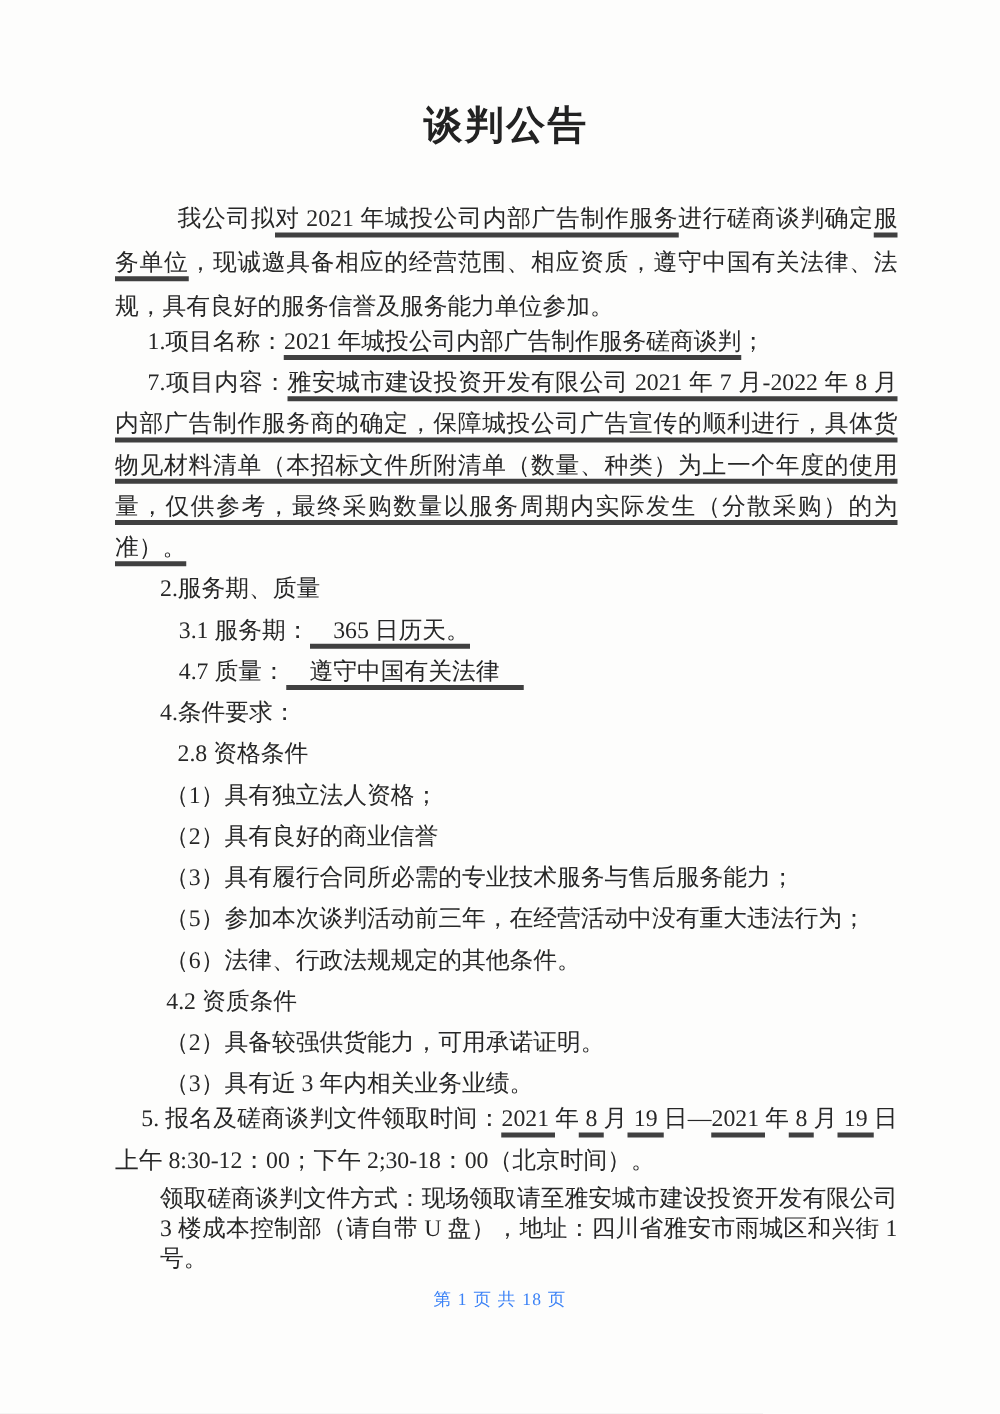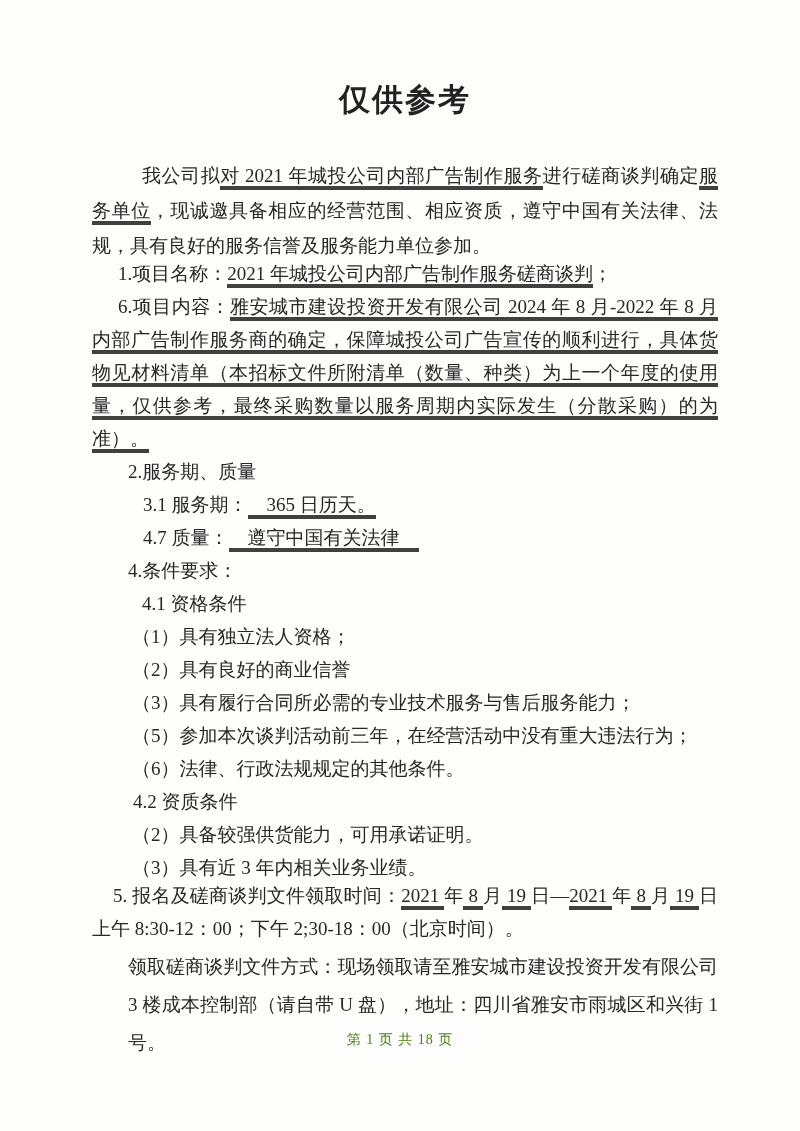--- a/index.html
+++ b/index.html
@@ -37,65 +37,65 @@
   .pre { white-space: pre-wrap; }
   .intro { line-height: 35px; text-indent: 50px; }
   .num-item { text-indent: 26px; }
   .first-num { margin-top: -6px; }
   .heading { margin-left: 36px; }
   .sub { margin-left: 51px; }
   .sub41 { margin-left: 50px; }
   .sub42 { margin-left: 41px; }
   .cond { margin-left: 40px; }
   .item5 { text-indent: 21px; margin-top: -5px; }
-  .pickup { margin-left: 36px; line-height: 38px; margin-top: 3px; }
+  .pickup { margin-left: 36px; line-height: 24px; margin-top: 3px; }
   .footer {
     position: absolute;
     top: 1031px;
     left: 0;
     width: 100%;
     text-align: center;
     font-size: 14px;
     letter-spacing: 1px;
-    color: #4d7c0f;
+    color: #3b82f6;
   }
 </style>
 </head>
 <body>
 
 <div class="page">
   <div class="content">
 
-    <h1 class="doc-title">仅供参考</h1>
+    <h1 class="doc-title">谈判公告</h1>
 
     <p class="intro">
       <span>我公司拟</span><span class="u">对 2021 年城投公司内部广告制作服务</span><span>进行磋商谈判确定</span><span class="u">服务单位</span><span>，现诚邀具备相应的经营范围、相应资质，遵守中国有关法律、法规，具有良好的服务信誉及服务能力单位参加。</span>
     </p>
 
     <p class="num-item first-num">
       <span class="b">1.项目名称：</span><span class="u">2021 年城投公司内部广告制作服务磋商谈判</span><span>；</span>
     </p>
 
     <p class="num-item">
-      <span class="b">6.项目内容：</span><span class="u">雅安城市建设投资开发有限公司 2024 年 8 月-2022 年 8 月内部广告制作服务商的确定，保障城投公司广告宣传的顺利进行，具体货物见材料清单（本招标文件所附清单（数量、种类）为上一个年度的使用量，仅供参考，最终采购数量以服务周期内实际发生（分散采购）的为准）。</span>
+      <span class="b">7.项目内容：</span><span class="u">雅安城市建设投资开发有限公司 2021 年 7 月-2022 年 8 月内部广告制作服务商的确定，保障城投公司广告宣传的顺利进行，具体货物见材料清单（本招标文件所附清单（数量、种类）为上一个年度的使用量，仅供参考，最终采购数量以服务周期内实际发生（分散采购）的为准）。</span>
     </p>
 
     <p class="heading b">2.服务期、质量</p>
 
     <p class="sub">
       <span>3.1 服务期：</span><span class="u pre">　365 日历天。</span>
     </p>
 
     <p class="sub">
       <span>4.7 质量：</span><span class="u pre">　遵守中国有关法律　</span>
     </p>
 
     <p class="heading b">4.条件要求：</p>
 
-    <p class="sub41">4.1 资格条件</p>
+    <p class="sub41">2.8 资格条件</p>
 
     <p class="cond">（1）具有独立法人资格；</p>
     <p class="cond">（2）具有良好的商业信誉</p>
     <p class="cond">（3）具有履行合同所必需的专业技术服务与售后服务能力；</p>
     <p class="cond">（5）参加本次谈判活动前三年，在经营活动中没有重大违法行为；</p>
     <p class="cond">（6）法律、行政法规规定的其他条件。</p>
 
     <p class="sub42">4.2 资质条件</p>
 
     <p class="cond">（2）具备较强供货能力，可用承诺证明。</p>

